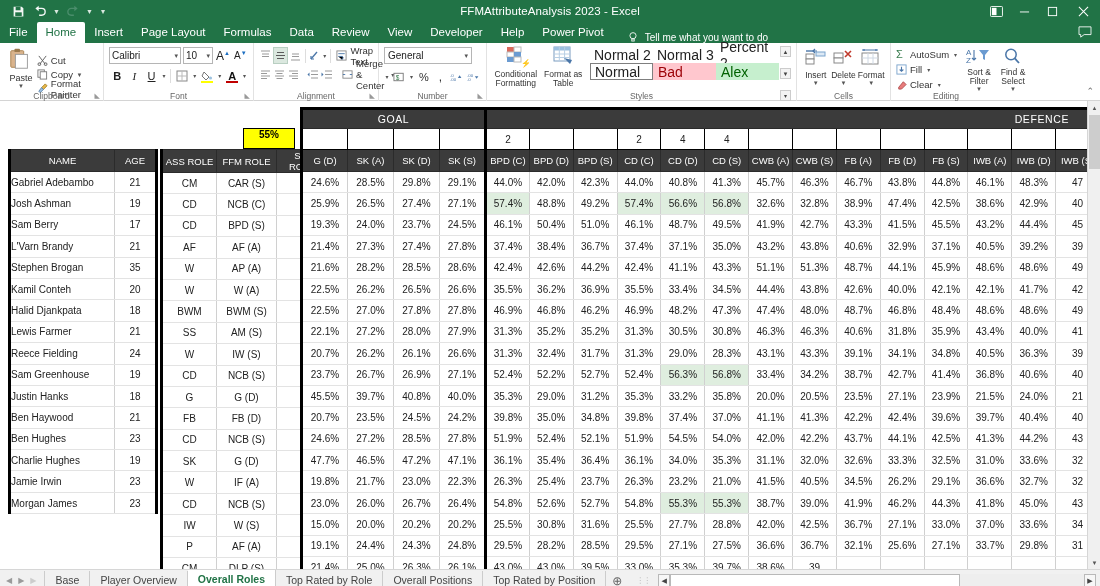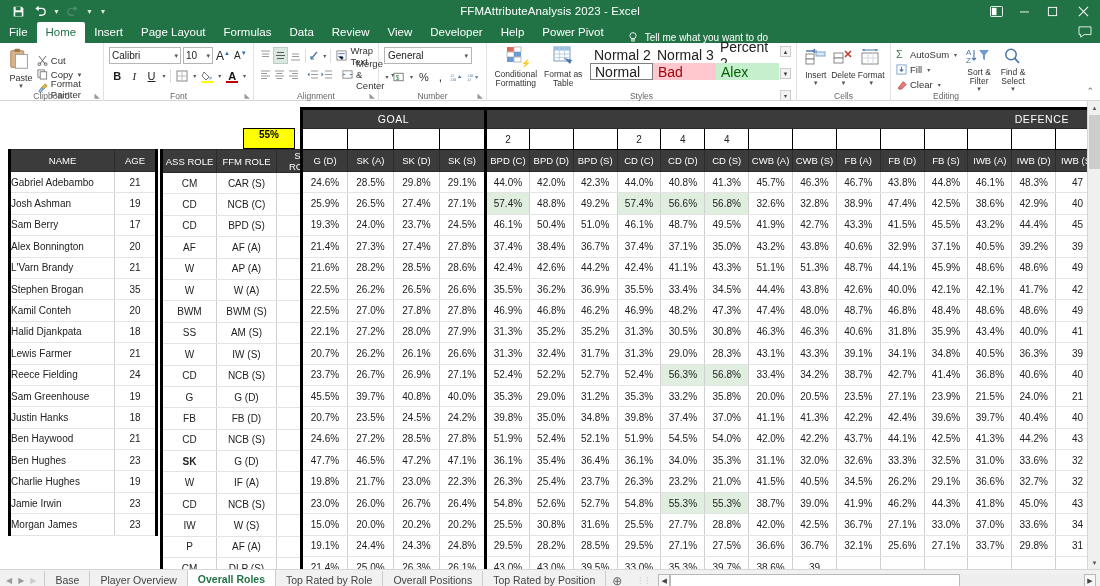--- a/index.html
+++ b/index.html
@@ -645,24 +645,20 @@
           </tr>
           <tr>
             <td class="dcell namecell thickL" style="width: 105px;">Josh Ashman</td>
             <td class="dcell thickR" style="width: 42px;">19</td>
           </tr>
           <tr>
             <td class="dcell namecell thickL" style="width: 105px;">Sam Berry</td>
             <td class="dcell thickR" style="width: 42px;">17</td>
           </tr>
           <tr>
-            <td class="dcell namecell thickL" style="width: 105px;">Alex Bonnington</td>
-            <td class="dcell thickR" style="width: 42px;">20</td>
-          </tr>
-          <tr>
             <td class="dcell namecell thickL" style="width: 105px;">L'Varn Brandy</td>
             <td class="dcell thickR" style="width: 42px;">21</td>
           </tr>
           <tr>
             <td class="dcell namecell thickL" style="width: 105px;">Stephen Brogan</td>
             <td class="dcell thickR" style="width: 42px;">35</td>
           </tr>
           <tr>
             <td class="dcell namecell thickL" style="width: 105px;">Kamil Conteh</td>
             <td class="dcell thickR" style="width: 42px;">20</td>
@@ -778,21 +774,21 @@
             <td class="dcell thickL" style="width: 55px;">FB</td>
             <td class="dcell" style="width: 60px;">FB (D)</td>
             <td class="dcell thickR" style="width: 58px;"></td>
           </tr>
           <tr>
             <td class="dcell thickL" style="width: 55px;">CD</td>
             <td class="dcell" style="width: 60px;">NCB (S)</td>
             <td class="dcell thickR" style="width: 58px;">1</td>
           </tr>
           <tr>
-            <td class="dcell thickL" style="width: 55px; font-weight: bold;">SK</td>
+            <td class="dcell thickL" style="width: 55px;">SK</td>
             <td class="dcell" style="width: 60px;">G (D)</td>
             <td class="dcell thickR" style="width: 58px;"></td>
           </tr>
           <tr>
             <td class="dcell thickL" style="width: 55px;">W</td>
             <td class="dcell" style="width: 60px;">IF (A)</td>
             <td class="dcell thickR" style="width: 58px;"></td>
           </tr>
           <tr>
             <td class="dcell thickL" style="width: 55px;">CD</td>

